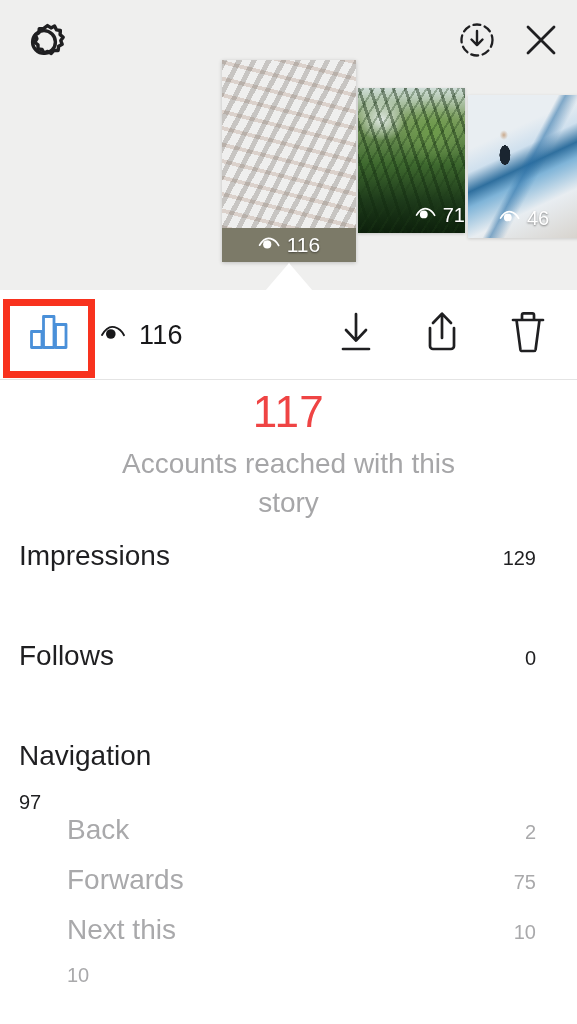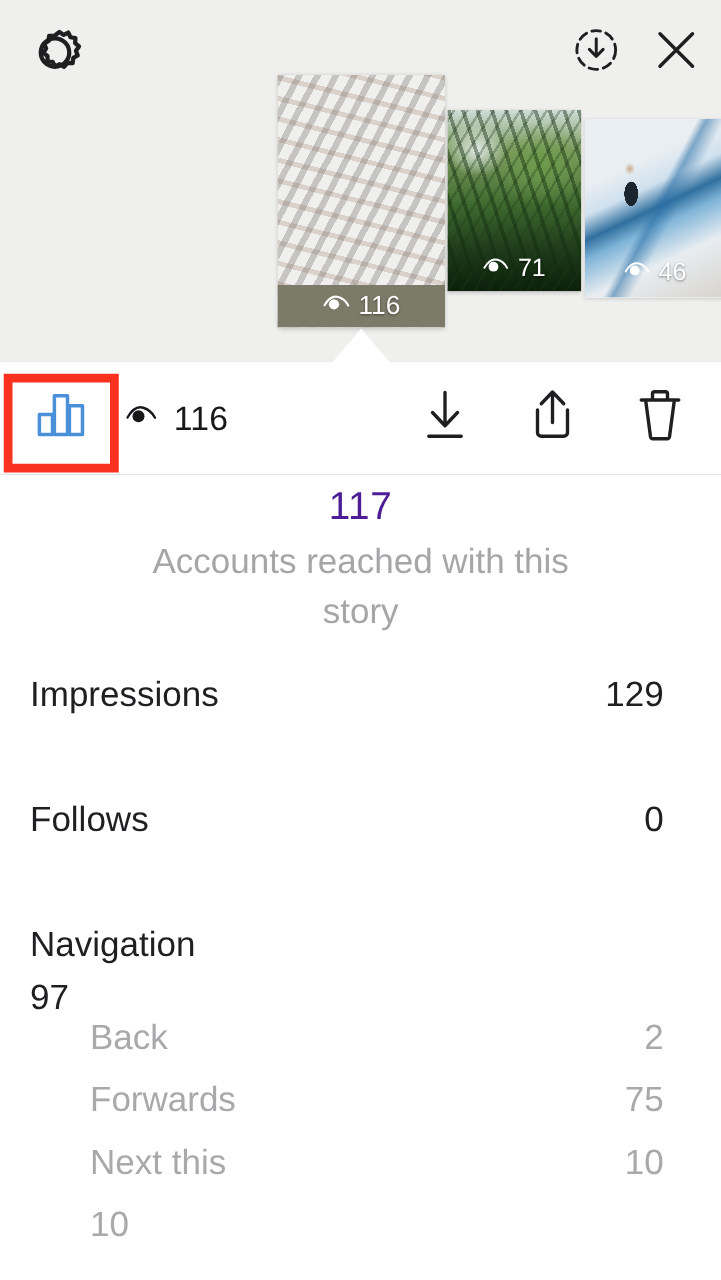--- a/index.html
+++ b/index.html
@@ -44,21 +44,21 @@
     left: 222px; top: 60px; width: 134px; height: 202px;
     box-shadow: 0 1px 4px rgba(0,0,0,.20);
     z-index: 3;
   }
   .thumb-0 .views { height: 34px; background: #7c7a68; font-size: 21px; }
   .thumb-1 {
     left: 358px; top: 88px; width: 107px; height: 145px;
     box-shadow: 0 1px 3px rgba(0,0,0,.18);
     z-index: 2;
   }
-  .thumb-1 .views { height: 36px; font-size: 20px; justify-content: center; }
+  .thumb-1 .views { height: 36px; font-size: 20px; justify-content: flex-end; }
   .thumb-2 {
     left: 468px; top: 95px; width: 112px; height: 143px;
     box-shadow: 0 1px 3px rgba(0,0,0,.15);
     z-index: 1;
   }
   .thumb-2 .views { height: 40px; font-size: 20px; justify-content: center; }
 
   
   .art-cat {
     background:
@@ -135,35 +135,35 @@
 
   
   .annot-box {
     position: absolute; left: 3px; top: 299px; width: 92px; height: 79px;
     border: 7px solid #f8321e; background: transparent;
     z-index: 6; pointer-events: none;
   }
 
   
   .summary { position: absolute; left: 0; top: 388px; width: 577px; text-align: center; }
-  .summary .big { font-size: 31px; color: #4c1d95; line-height: 1.08; font-weight: 400; letter-spacing: .5px; }
+  .summary .big { font-size: 44px; color: #ef4444; line-height: 1.08; font-weight: 400; letter-spacing: .5px; }
   .summary .sub {
     font-size: 28px; color: #a6a6a8; line-height: 1.42; margin-top: 8px;
     padding: 0 120px; font-weight: 400;
   }
 
   
-  .metrics { position: absolute; left: 0; top: 540px; width: 555px; padding: 0 24px; }
+  .metrics { position: absolute; left: 0; top: 540px; width: 555px; padding: 0 19px; }
   .row {
     display: flex; align-items: baseline; justify-content: space-between;
     height: 100px;
   }
   .row.compact { height: 50px; margin-left: 48px; }
   .row .lbl { font-size: 28px; color: #1f1f21; font-weight: 400; }
-  .row .val { font-size: 28px; color: #1f1f21; font-weight: 400; text-align: right; }
+  .row .val { font-size: 20px; color: #1f1f21; font-weight: 400; text-align: right; }
   .row.muted .lbl, .row.muted .val { color: #a9a9ab; }
   .row.head { height: 74px; align-items: flex-start; flex-direction: column; }
 </style>
 </head>
 <body>
 
 <div id="app">
 
   <div class="header">
 

